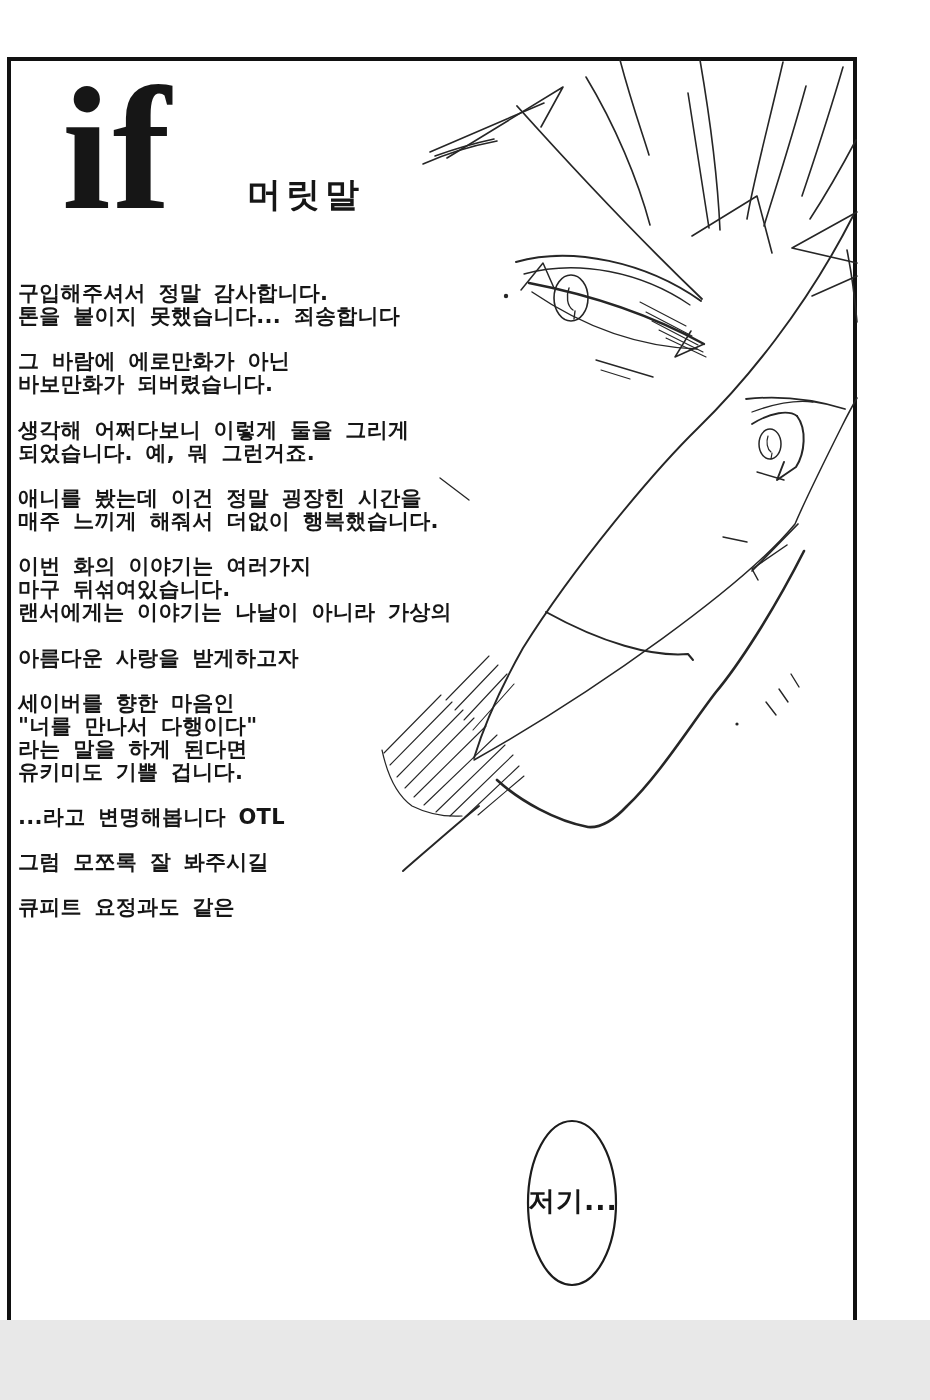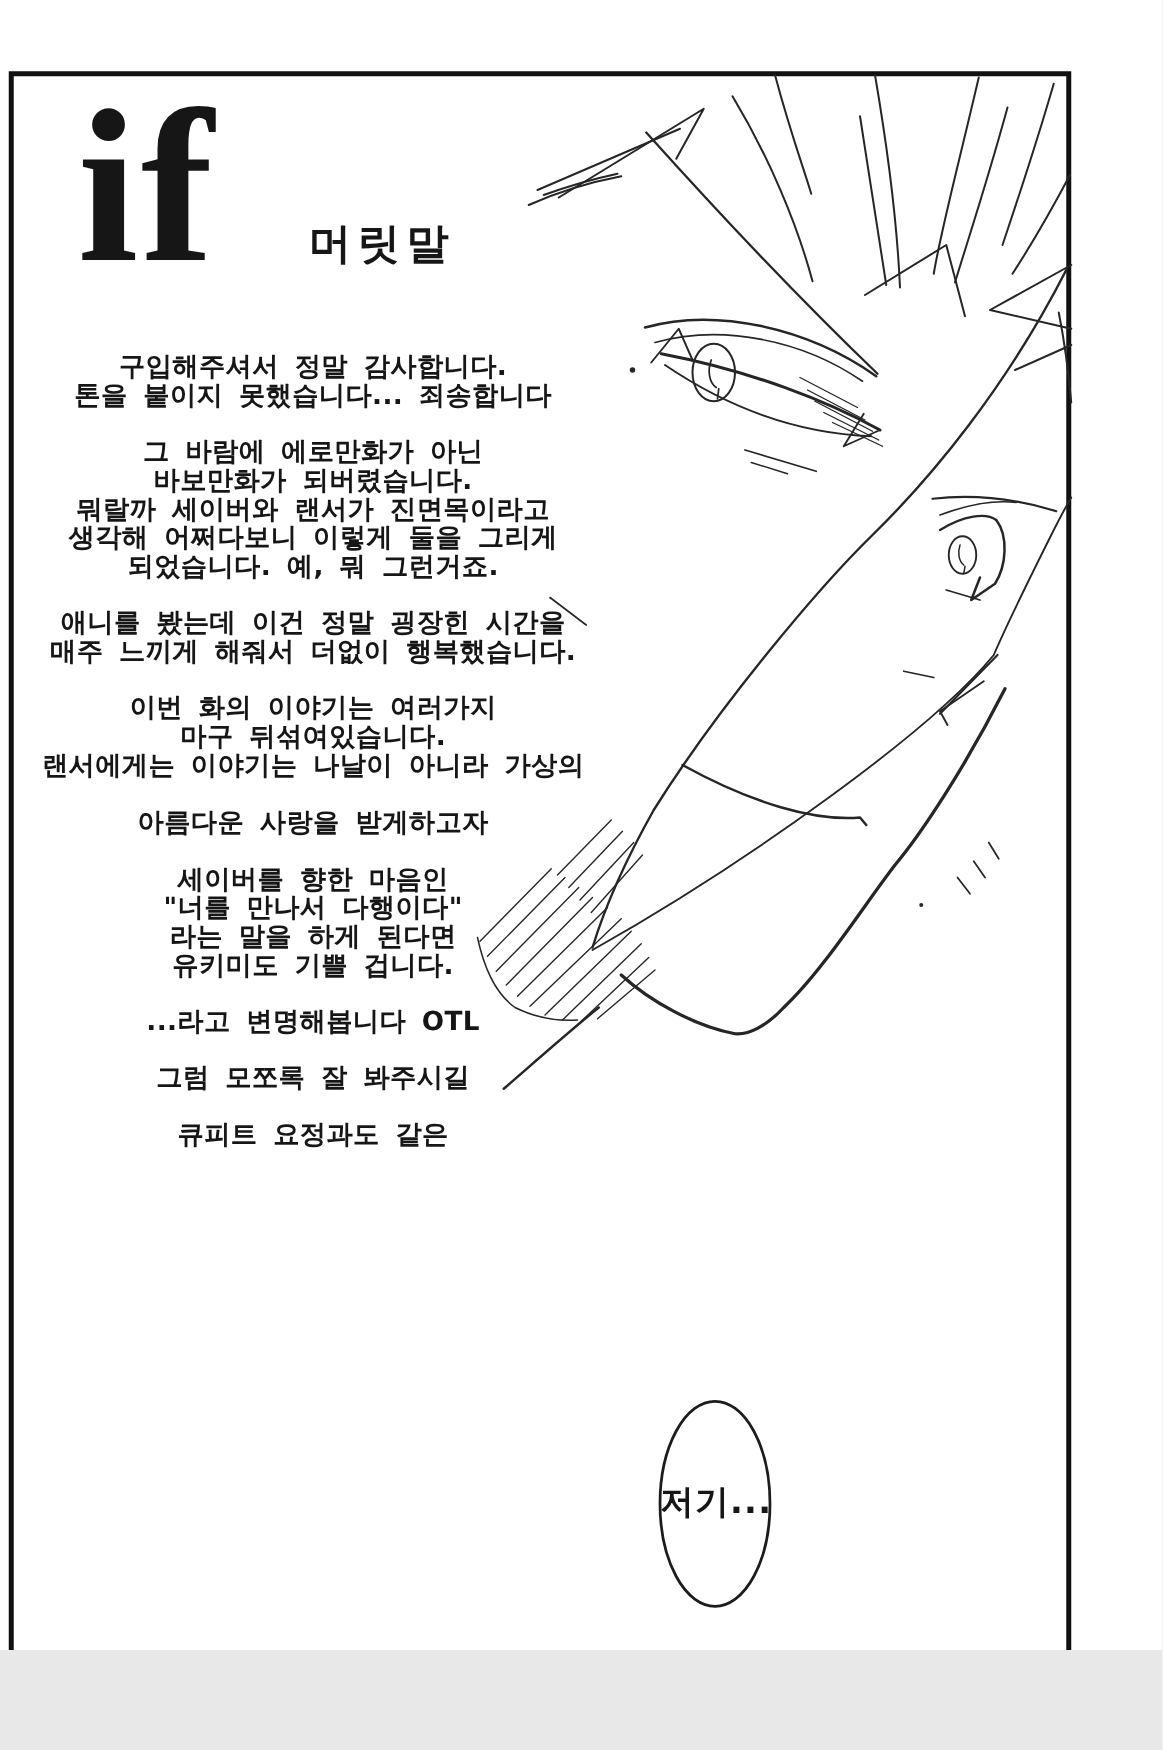--- a/index.html
+++ b/index.html
@@ -27,21 +27,21 @@
     font-size:175px;line-height:1.05;
     font-weight:600;
     letter-spacing:2px;
   }
   .section-label{
     position:absolute;left:232px;top:172px;
     font-size:34px;font-weight:700;letter-spacing:5px;margin-left:15px;
   }
   .body-col{
     position:absolute;left:18px;top:282px;width:465px;
-    text-align:center;
+    text-align:left;
     font-size:21px;font-weight:700;
     line-height:23px;letter-spacing:0.3px;word-spacing:5px;
   }
   .body-col p{margin:0 0 22px 0;}
   .bubble-text{
     position:absolute;left:528px;top:1183px;width:100px;
     font-size:27px;font-weight:700;letter-spacing:1px;
     text-align:left;
   }
 </style>
@@ -154,21 +154,21 @@
   <div class="section-label">머릿말</div>
 
   <div class="body-col">
     <p>
       <span>구입해주셔서 정말 감사합니다.</span><br>
       <span>톤을 붙이지 못했습니다... 죄송합니다</span>
     </p>
     <p>
       <span>그 바람에 에로만화가 아닌</span><br>
       <span>바보만화가 되버렸습니다.</span><br>
-      <span>뭐랄까 세이버와 랜서가 진면목이라고</span><br>
+      <br>
       <span>생각해 어쩌다보니 이렇게 둘을 그리게</span><br>
       <span>되었습니다. 예, 뭐 그런거죠.</span>
     </p>
     <p>
       <span>애니를 봤는데 이건 정말 굉장힌 시간을</span><br>
       <span>매주 느끼게 해줘서 더없이 행복했습니다.</span>
     </p>
     <p>
       <span>이번 화의 이야기는 여러가지</span><br>
       <span>마구 뒤섞여있습니다.</span><br>

